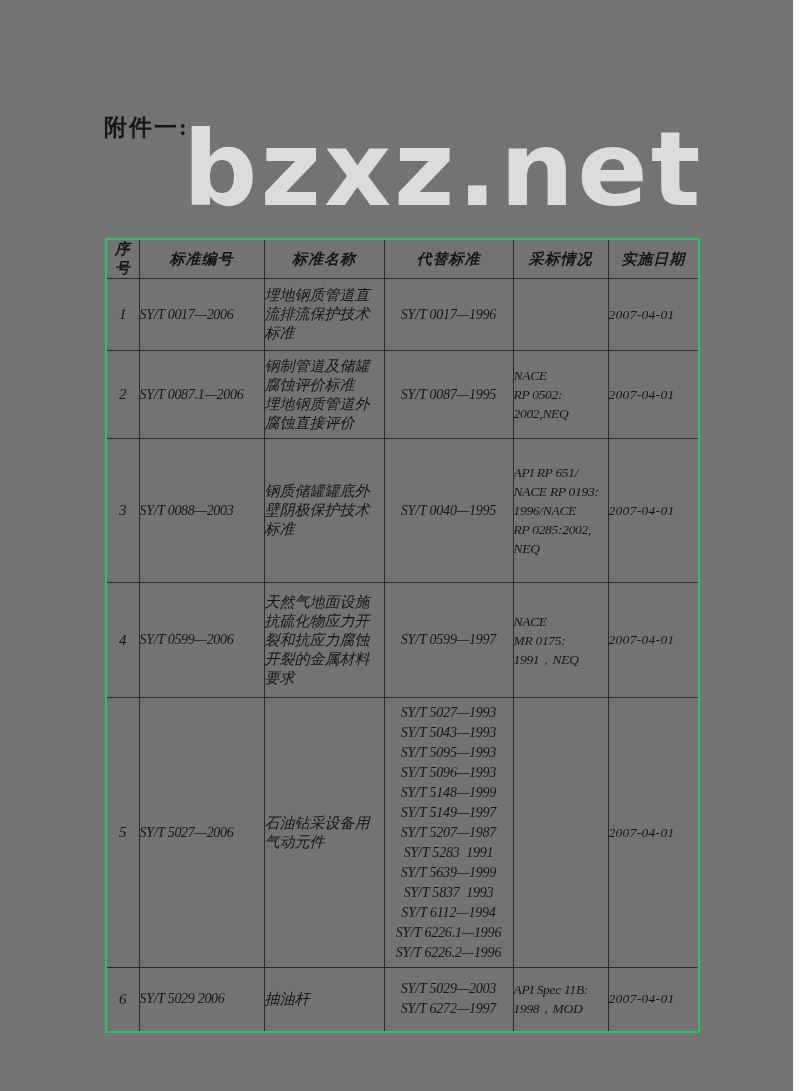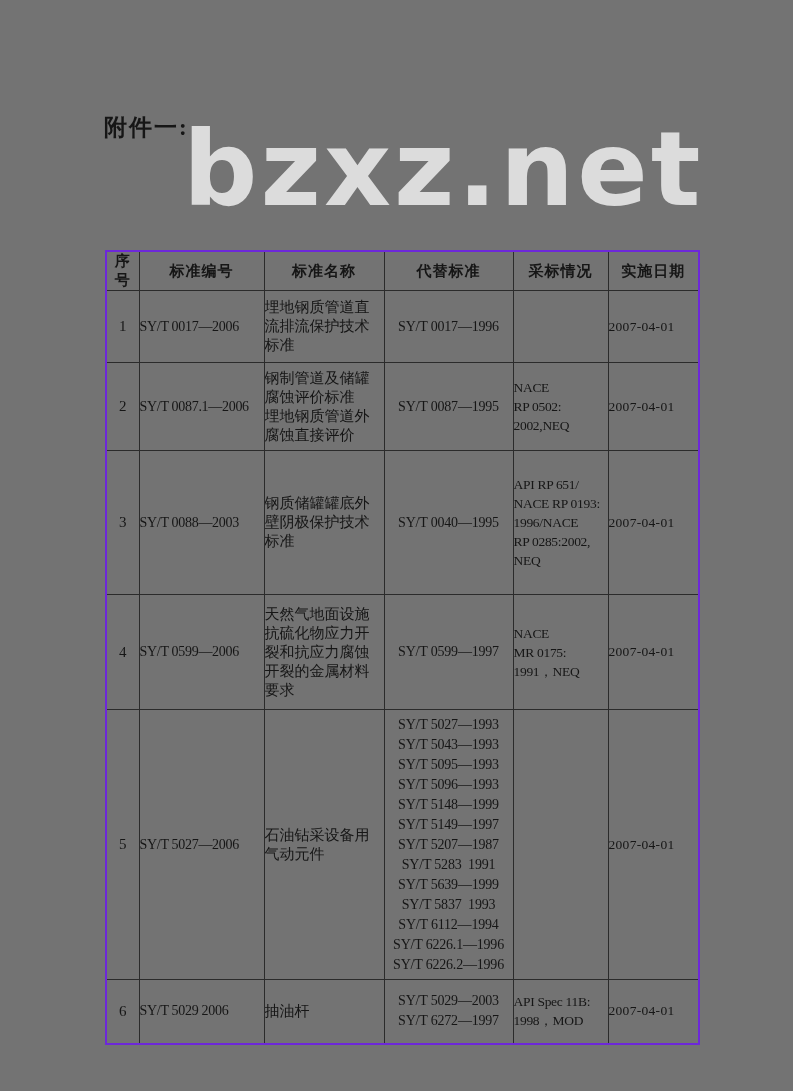--- a/index.html
+++ b/index.html
@@ -15,23 +15,23 @@
   }
   .attachment{
     position:absolute;left:104px;top:112px;z-index:1;
     font-size:23px;font-weight:bold;letter-spacing:2px;
   }
   .title{
     position:absolute;left:0;top:156px;width:800px;z-index:1;
     text-align:center;font-size:28px;font-weight:bold;line-height:39px;
   }
   table.std{
-    position:absolute;left:105px;top:250px;width:593px;z-index:1;
+    position:absolute;left:105px;top:238px;width:593px;z-index:1;
     border-collapse:collapse;table-layout:fixed;
-    border:2px solid #6d28d9;background:transparent;
+    border:2px solid #22c55e;background:transparent;font-style:italic;
   }
   .std th,.std td{
     border:1.5px solid #2b2b2b;vertical-align:middle;overflow:hidden;
     padding:0;
   }
   .std th{font-size:15px;font-weight:bold;text-align:center;height:30px;letter-spacing:1px;}
   .c-no{text-align:center;font-size:15px;}
   .c-code{font-size:14px;padding:0 2px;white-space:nowrap;letter-spacing:-0.3px;}
   .c-name{font-size:15px;line-height:19px;padding:0 5px;word-break:break-all;white-space:pre-line;}
   .c-rep{font-size:14px;line-height:20px;padding:0 4px;white-space:pre;letter-spacing:-0.2px;text-align:center;}

